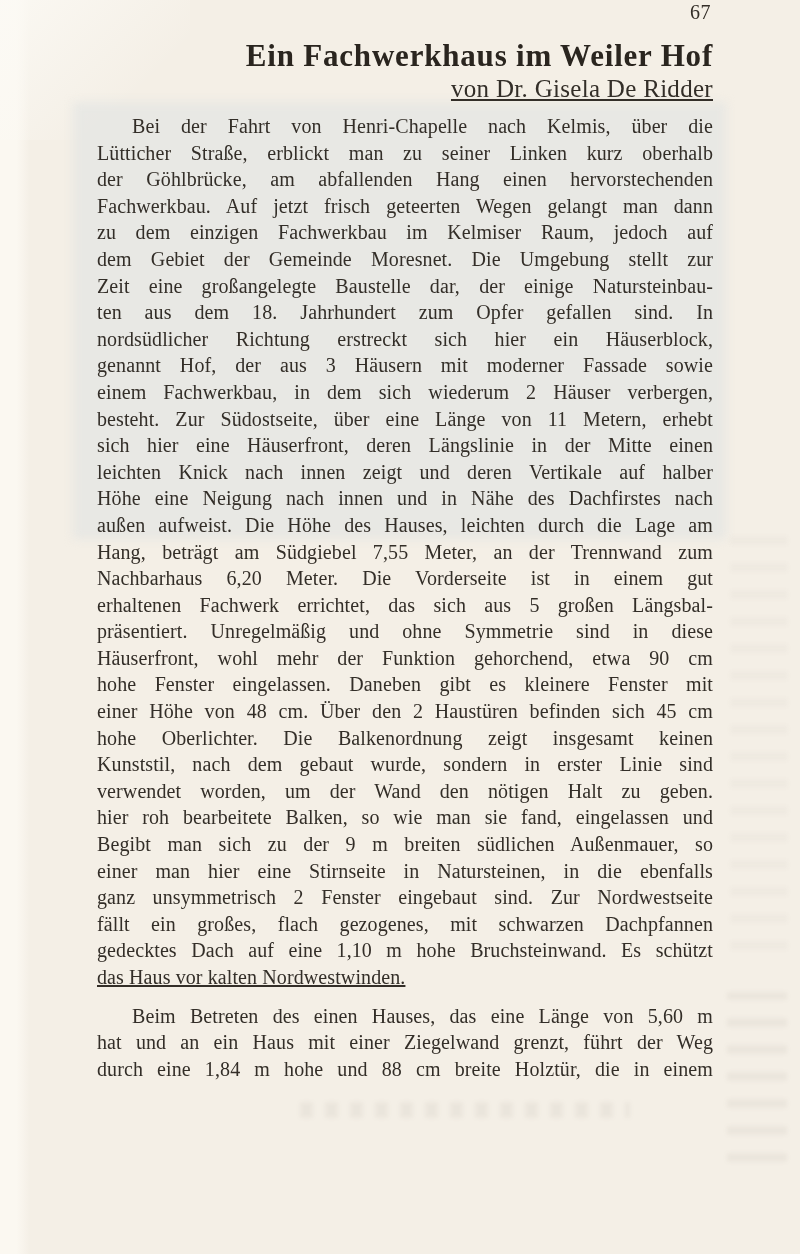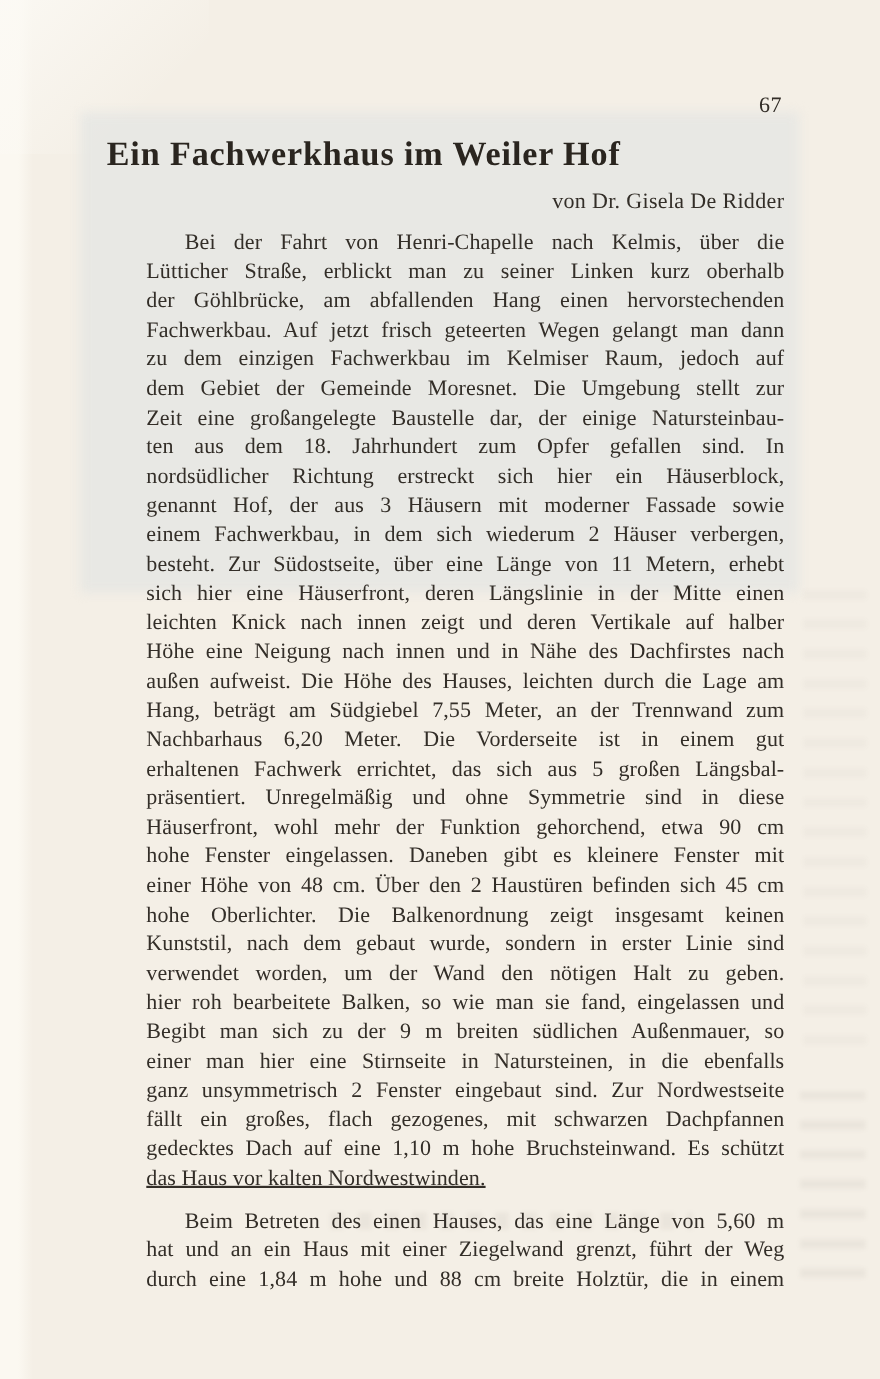--- a/index.html
+++ b/index.html
@@ -63,47 +63,46 @@
     width: 58px; height: 430px;
     background: repeating-linear-gradient(0deg, rgba(112,102,90,0.10) 0 9px, rgba(112,102,90,0) 9px 27px);
     opacity: 0.35;
   }
   .content {
     position: absolute;
     left: 97px; top: 0;
     width: 616px;
   }
   .page-number {
-    padding-top: 84px;
     text-align: right;
     font-size: 20px;
     line-height: 24px;
     padding-right: 2px;
     letter-spacing: 0.5px;
   }
   .title {
     margin: 13px 0 0 0;
-    text-align: left;
+    text-align: right;
     font-size: 31px;
     font-weight: bold;
     line-height: 38px;
     letter-spacing: 0.8px;
     color: var(--ink-heading, #2a251f);
   }
   .byline {
-    margin-top: 10px;
+    margin-top: 0;
     text-align: right;
-    font-size: 20px;
+    font-size: 25px;
     line-height: 28px;
     letter-spacing: 0.3px;
+    text-decoration: underline;
   }
   .body-text {
     margin-top: 10px;
     font-size: 20px;
-    margin-left: 36px;
   }
   .paragraph {
     margin: 0;
   }
   .paragraph + .paragraph {
     margin-top: 12px;
   }
   .line {
     line-height: 26.6px;
     text-align: justify;

